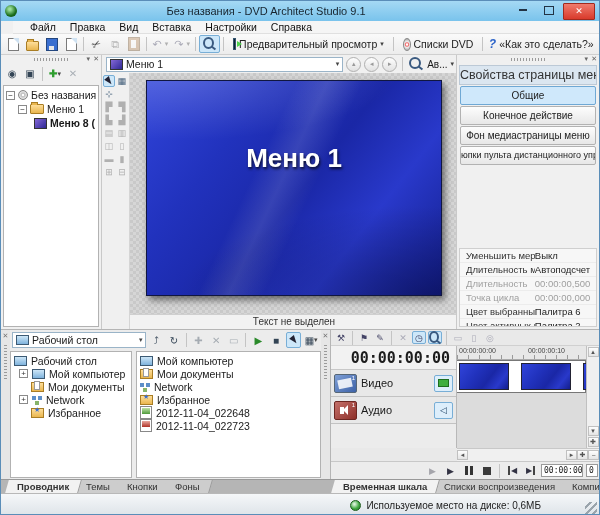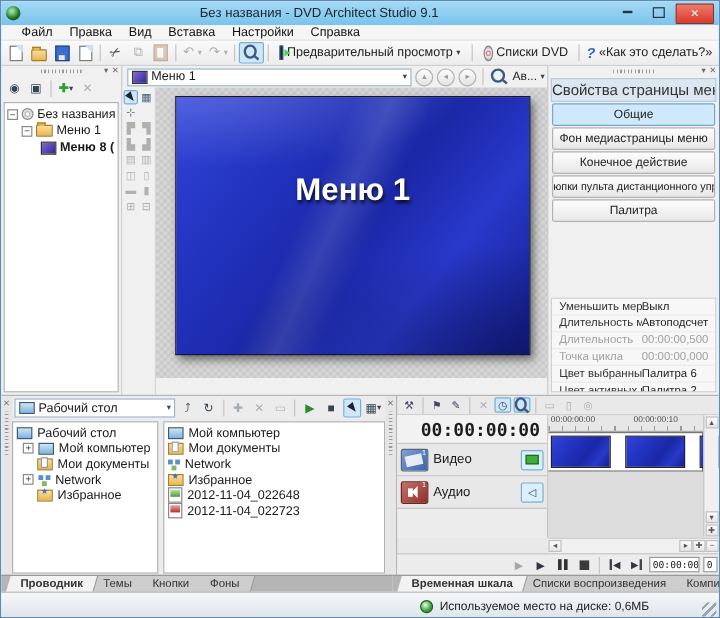--- a/index.html
+++ b/index.html
@@ -12,21 +12,21 @@
             display:flex;align-items:center;padding:0 4px;box-sizing:border-box;}
   .appico{width:12px;height:12px;border-radius:50%;background:radial-gradient(circle at 40% 35%,#9adf9a 10%,#1c6e1c 60%,#0c3c0c);margin-right:4px;flex:0 0 auto;}
   .wtitle{flex:1;text-align:center;font-size:11px;color:#17242e;white-space:nowrap;overflow:hidden;}
   .winbtns{display:flex;gap:2px;}
   .wb{width:24px;height:15px;display:flex;align-items:center;justify-content:center;
       font-size:9px;color:#234;background:transparent;}
   .wb.close{background:linear-gradient(#ef7b6d,#d93a2b);color:#fff;border:1px solid #a02a1e;border-radius:1px;width:30px;}
   .minbar{width:8px;height:2px;background:#234;}
   .maxbox{width:8px;height:7px;border:1px solid #234;}
   
-  .menubar{left:0;top:20px;right:0;height:13px;background:#f5f5f5;display:flex;align-items:flex-end;
+  .menubar{left:12px;top:20px;right:0;height:13px;background:#f5f5f5;display:flex;align-items:flex-end;
            padding-left:10px;border-bottom:1px solid #e0e0e0;box-sizing:border-box;}
   .mi{padding:0 7px;font-size:10.5px;color:#111;}
   
   .toolbar{left:0;top:33px;right:0;height:21px;background:linear-gradient(#fafafa,#ececec);
            display:flex;align-items:center;padding:0 3px;gap:1px;border-bottom:1px solid #cfcfcf;box-sizing:border-box;}
   .tbtn{height:18px;min-width:18px;display:flex;align-items:center;justify-content:center;gap:3px;
         border:1px solid transparent;border-radius:2px;padding:0 2px;box-sizing:border-box;}
   .tbtn.lbl{padding:0 5px;font-size:10.5px;color:#222;white-space:nowrap;}
   .tbtn.tgl{background:#cde7f9;border-color:#78aed6;}
   .tsep{width:1px;height:14px;background:#c4c4c4;margin:0 2px;flex:0 0 auto;}
@@ -351,36 +351,36 @@
         <span class="ct gray">▬</span>
         <span class="ct gray">▮</span>
         <span class="ct gray">⊞</span>
         <span class="ct gray">⊟</span>
       </div>
       <div class="canvas">
         <div class="menu-bg">
           <div class="menu-title">Меню 1</div>
         </div>
       </div>
+      <div class="cstatus">Текст не выделен</div>
     </div>
 
     <div class="abs props">
       <div class="phdr">
         <span class="hdots"></span>
         <span class="phx">
             <span>▾</span>
             <span>✕</span>
           </span>
       </div>
       <div class="ptitle">Свойства страницы меню</div>
       <div class="pbtn sel">Общие</div>
+      <div class="pbtn">Конечное действие</div>
       <div class="pbtn">Фон медиастраницы меню</div>
-      <div class="pbtn">Конечное действие</div>
       <div class="pbtn" style="font-size:9px">юпки пульта дистанционного управлень</div>
-      <div class="pbtn">Палитра</div>
       <div class="pgrid">
         <div class="prow">
           <span class="plab">Уменьшить мерцан...</span>
           <span class="pval">Выкл</span>
         </div>
         <div class="prow">
           <span class="plab">Длительность меню</span>
           <span class="pval">Автоподсчет</span>
         </div>
         <div class="prow off">

